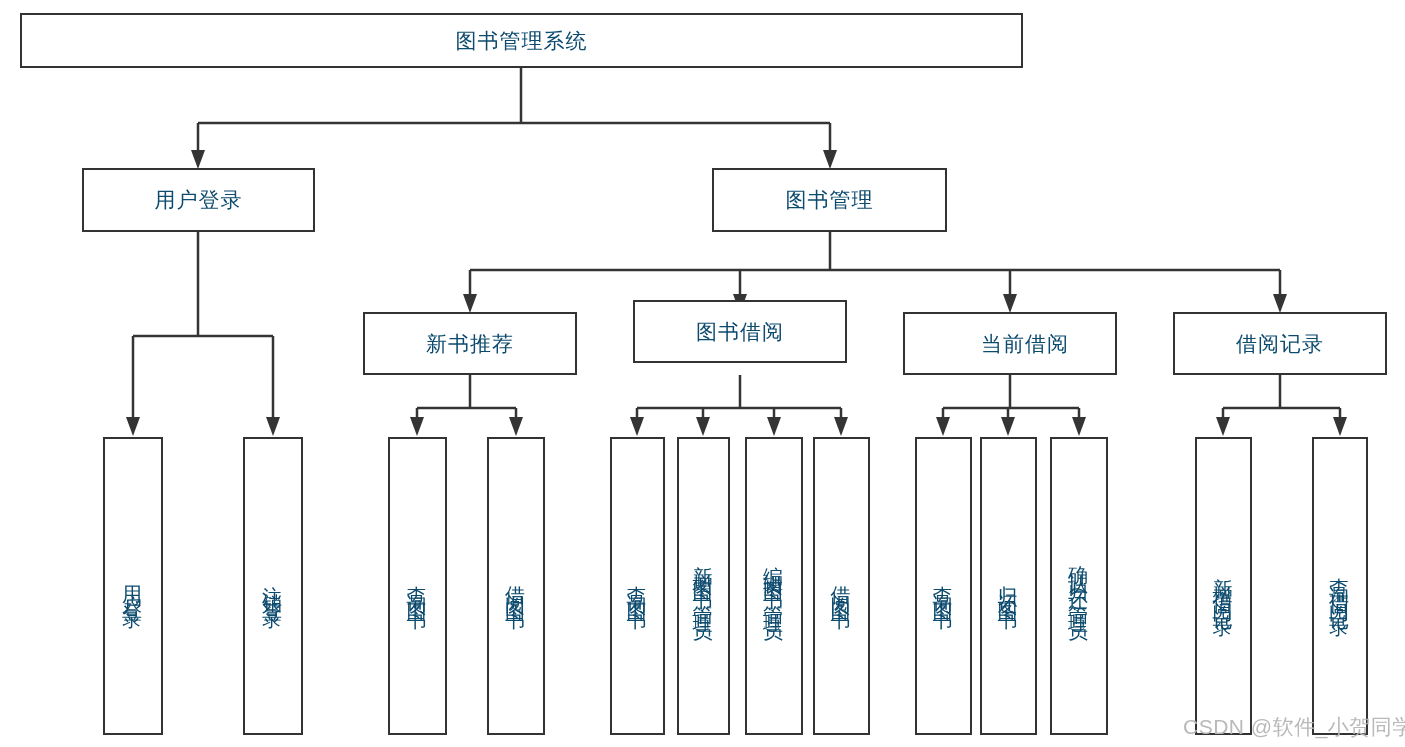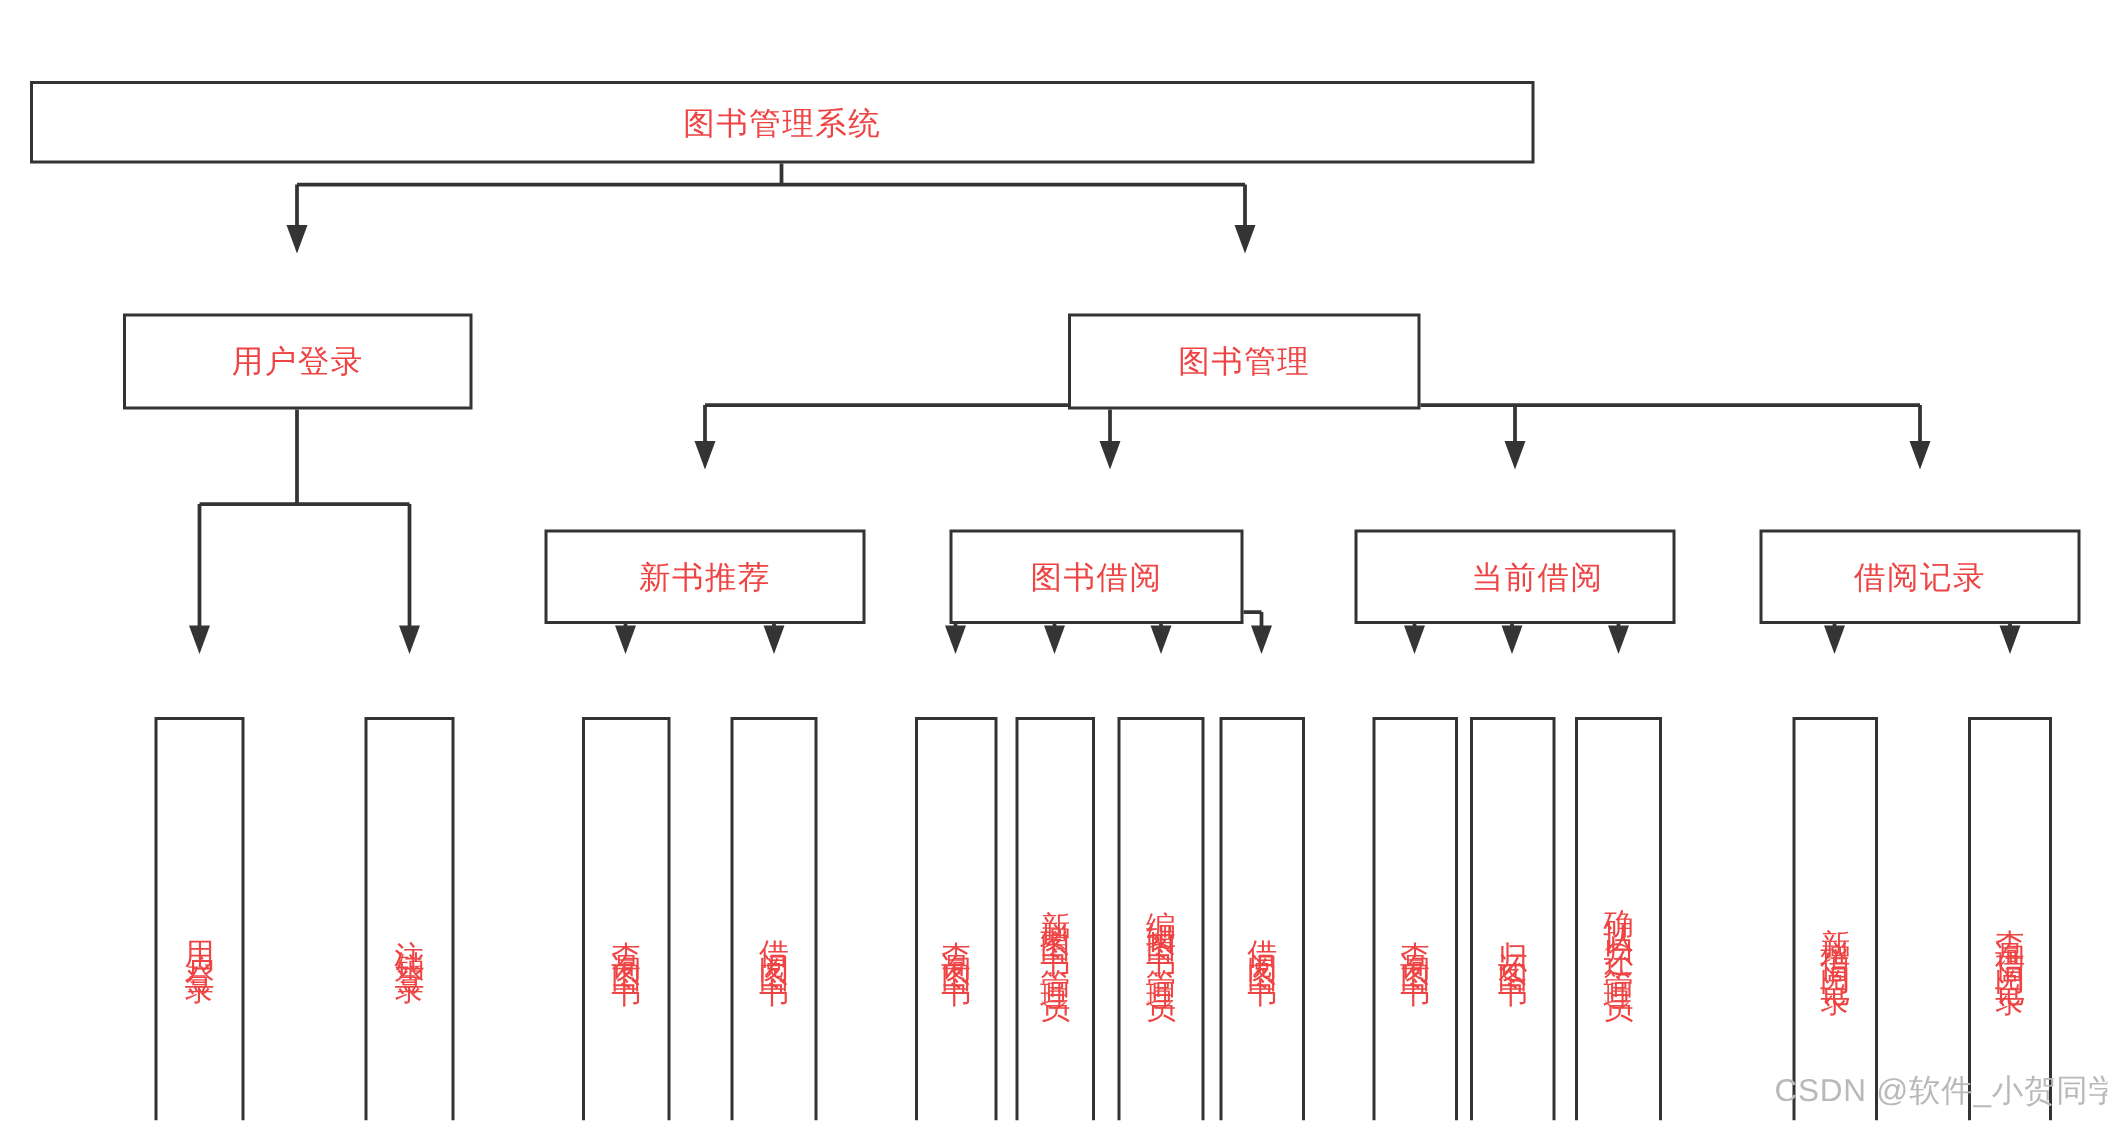--- a/index.html
+++ b/index.html
@@ -3,30 +3,30 @@
 <meta charset="utf-8">
 <style>
   html,body{margin:0;padding:0;background:#fff;}
   .canvas{
     position:relative;width:1405px;height:747px;background:#ffffff;overflow:hidden;
     font-family:"Liberation Sans", sans-serif;
   }
   .connector-svg{position:absolute;left:0;top:0;width:1405px;height:747px;pointer-events:none;}
   .node{
     position:absolute;background:#fff;border:2.5px solid #333333;box-sizing:border-box;
-    display:flex;align-items:center;justify-content:center;color:#ef4444;z-index:2;margin-top:41px;
+    display:flex;align-items:center;justify-content:center;color:#0c4a6e;z-index:2;
   }
   .h{font-size:21px;letter-spacing:1px;}
   .v{top:437px;height:298px;font-size:20px;}
   .v span{writing-mode:vertical-rl;text-orientation:mixed;letter-spacing:8px;display:block;}
   #root{left:20px;top:13px;width:1003px;height:55px;}
   #user-login{left:82px;top:168px;width:233px;height:64px;}
   #book-mgmt{left:712px;top:168px;width:235px;height:64px;}
   #new-book-rec{left:363px;top:312px;width:214px;height:63px;}
-  #book-borrow{left:633px;top:312px;width:196px;height:63px;}
+  #book-borrow{left:633px;top:300px;width:214px;height:63px;}
   #current-borrow{left:903px;top:312px;width:214px;height:63px;padding-left:30px;}
   #borrow-records{left:1173px;top:312px;width:214px;height:63px;}
   #ul-login{left:103px;width:60px;}
   #ul-logout{left:243px;width:60px;}
   #nb-query{left:388px;width:59px;}
   #nb-borrow{left:487px;width:58px;}
   #bb-query{left:610px;width:55px;}
   #bb-add{left:677px;width:53px;}
   #bb-edit{left:745px;width:58px;}
   #bb-borrow{left:813px;width:57px;}

